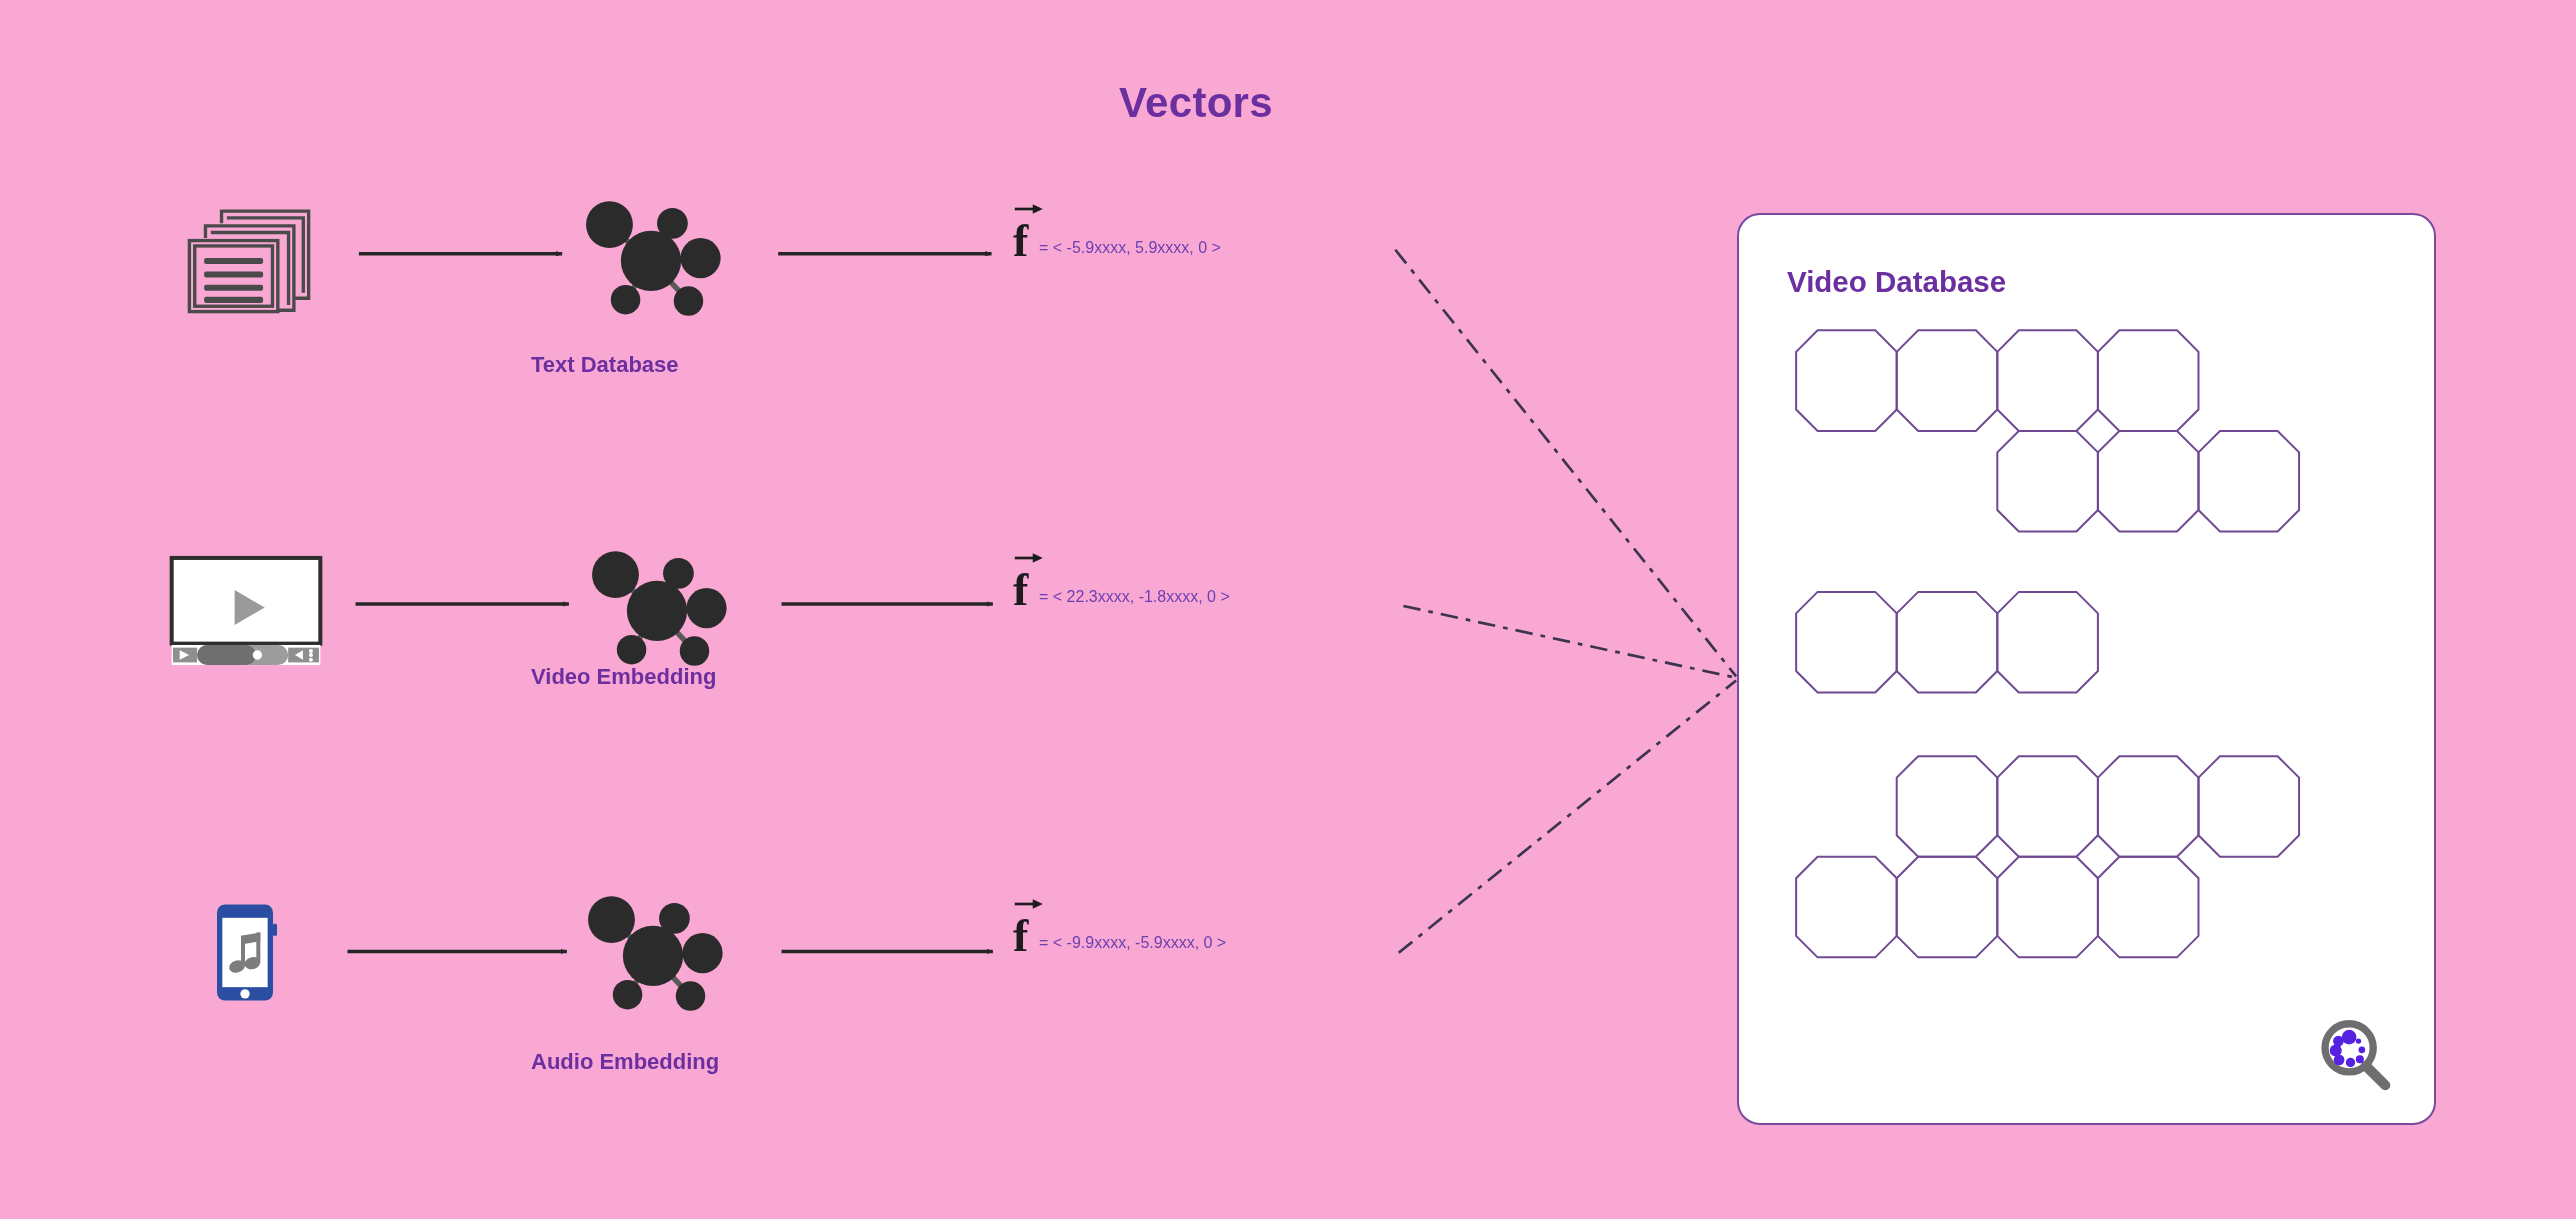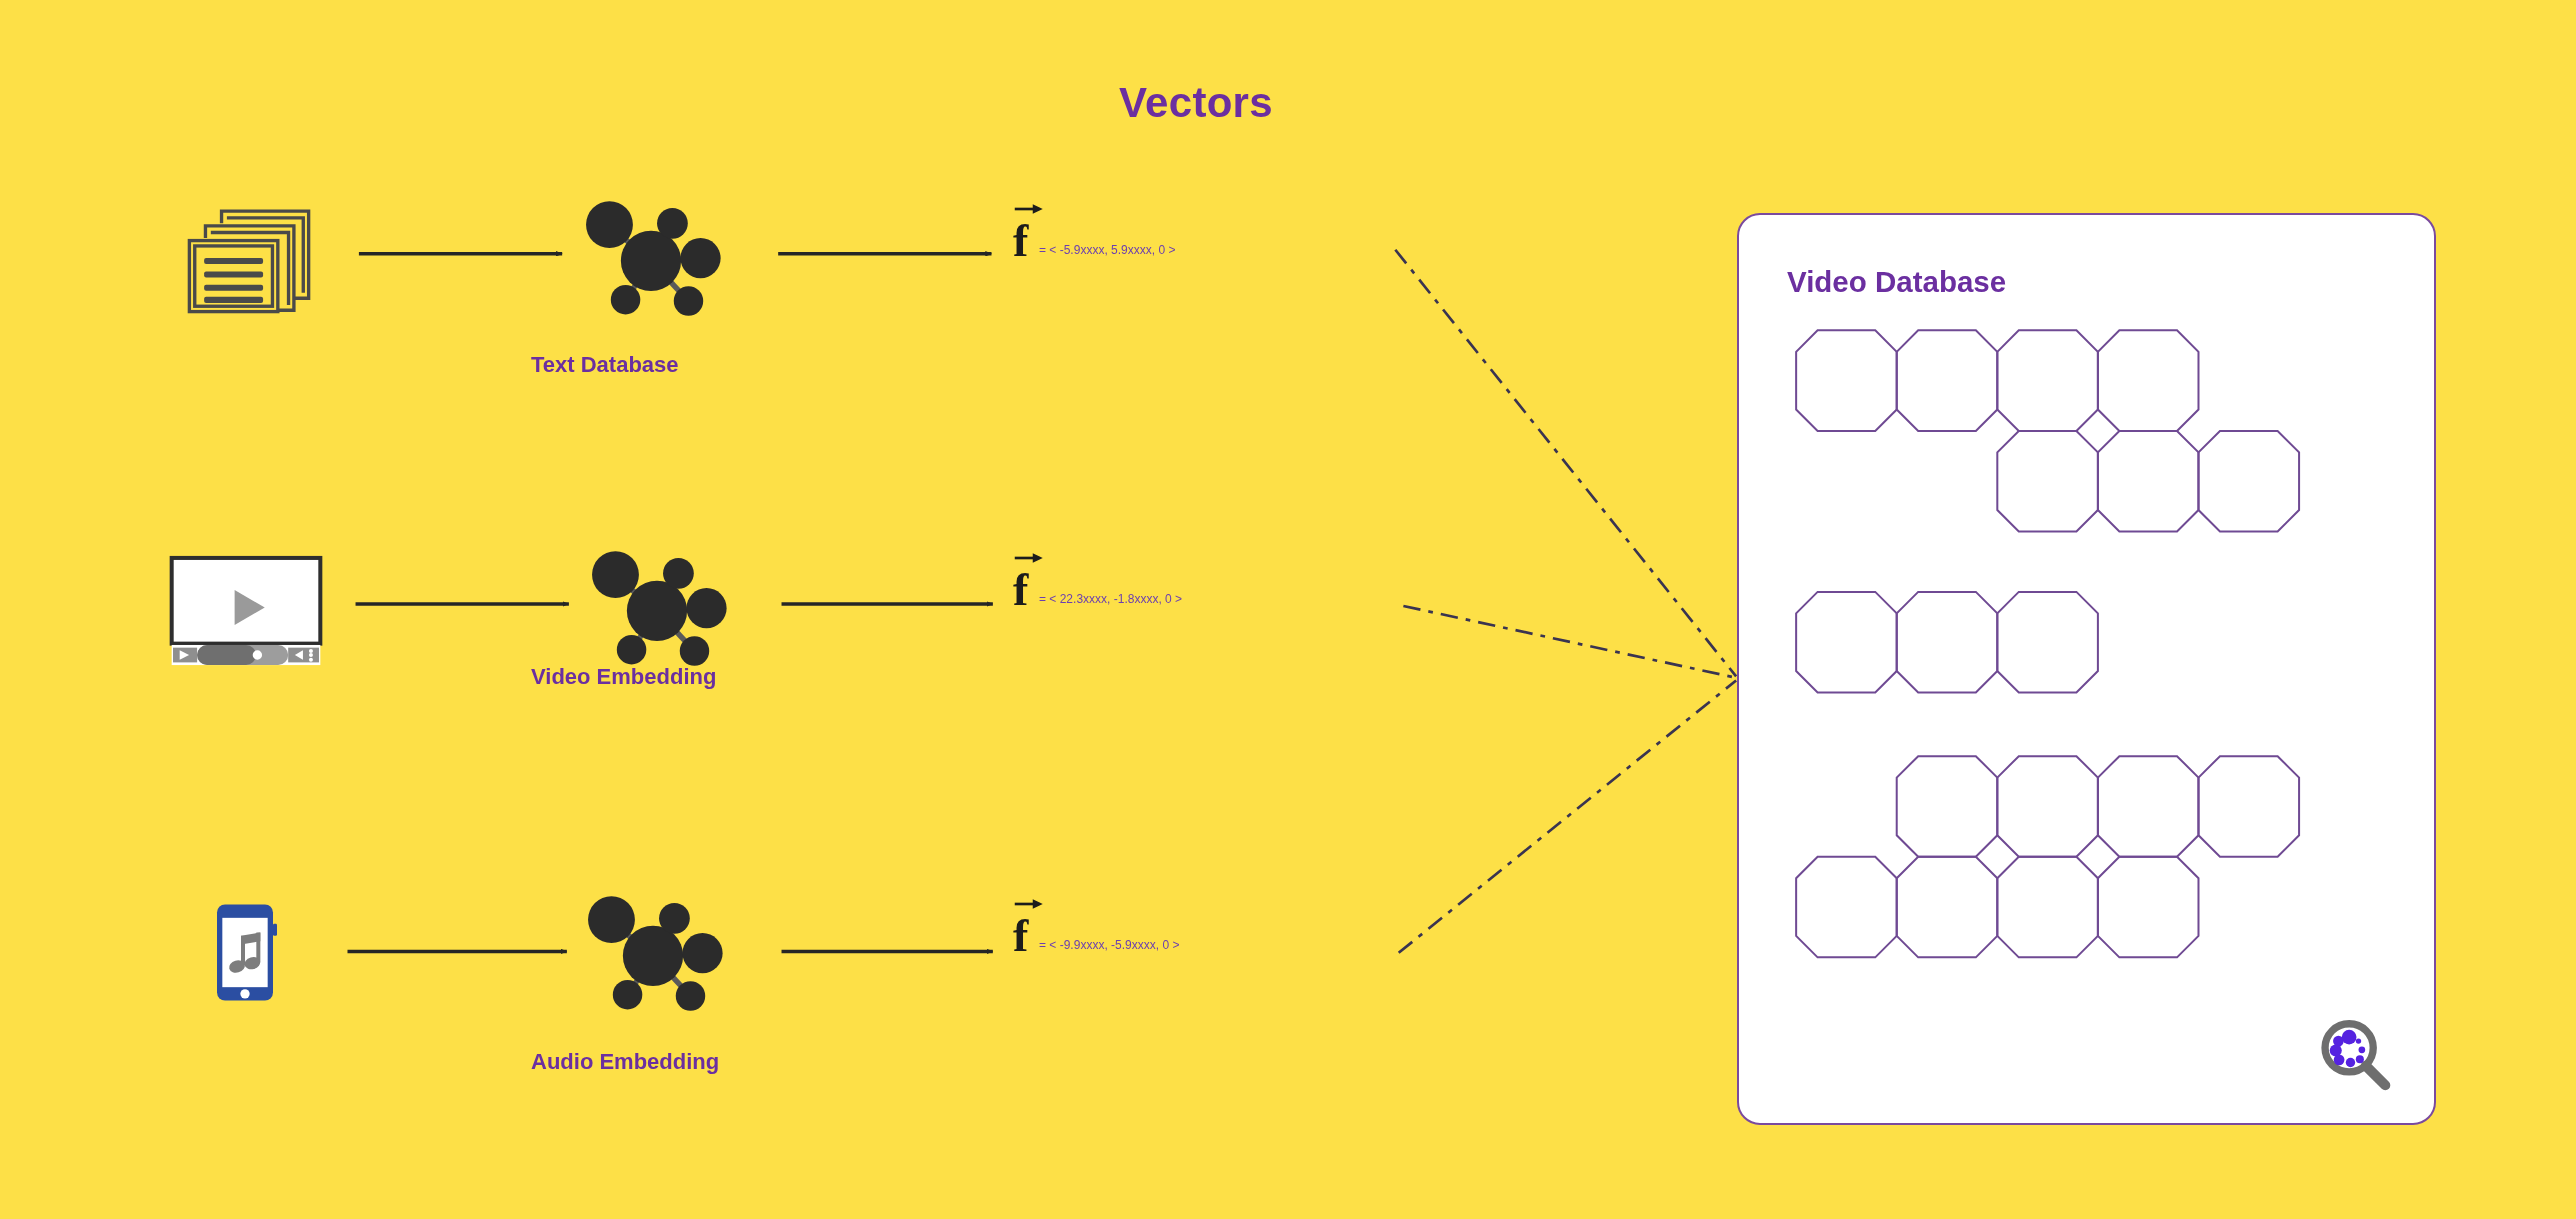--- a/index.html
+++ b/index.html
@@ -7,21 +7,21 @@
     padding: 0;
     background: #ffffff;
   }
   body {
     font-family: "Liberation Sans", sans-serif;
   }
   #canvas {
     position: relative;
     width: 2576px;
     height: 1220px;
-    background: #fde047;
+    background: #f9a8d4;
     overflow: hidden;
   }
 
   
   #diagram-title {
     position: absolute;
     left: 0;
     top: 79px;
     width: 2576px;
     text-align: center;
@@ -94,21 +94,21 @@
   }
   .vec-symbol .arrowbar {
     position: absolute;
     left: 1.3px;
     top: -16px;
     width: 29.5px;
     height: 12px;
   }
   .vec-text {
     font-family: "Liberation Sans", sans-serif;
-    font-size: 12px;
+    font-size: 16px;
     font-weight: normal;
     color: #6b3fb0;
     padding-bottom: 5.4px;
     padding-left: 6.7px;
   }
 
   
   #vector-db-panel {
     position: absolute;
     left: 1737px;

